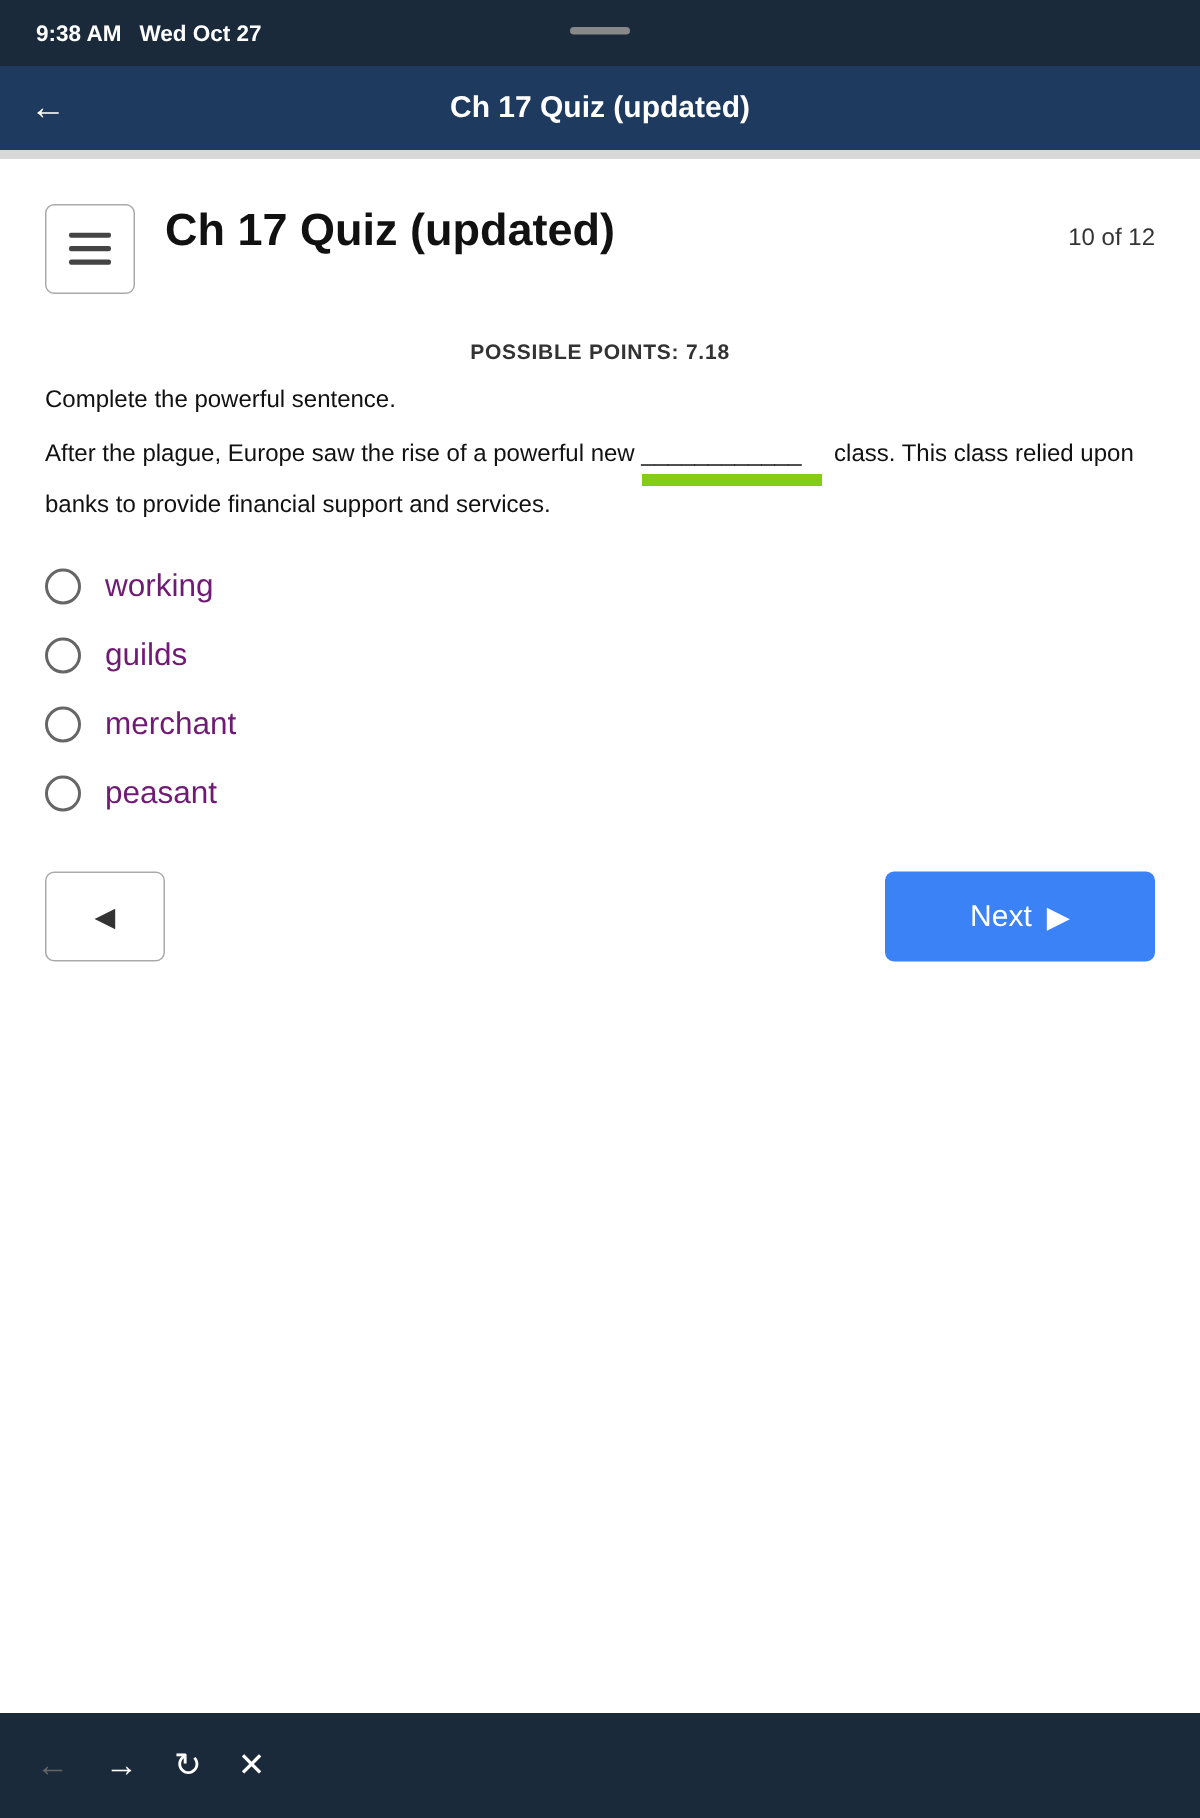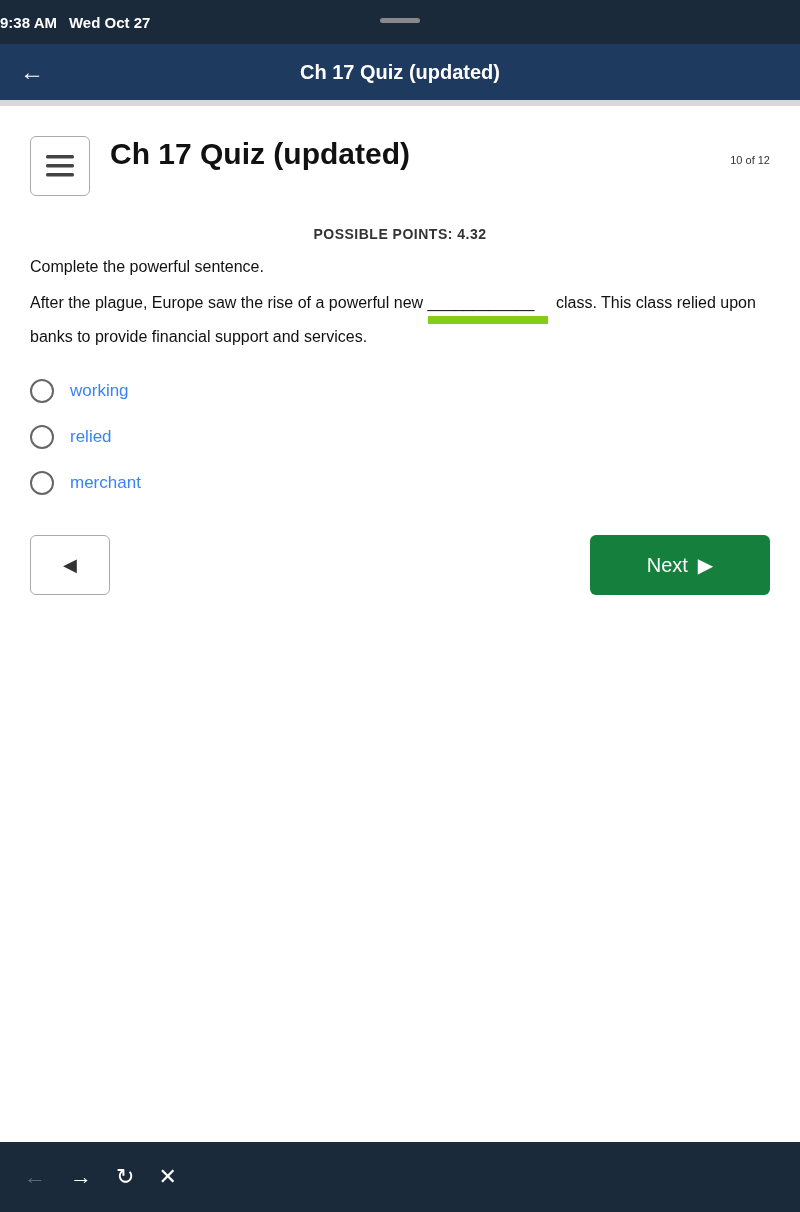--- a/index.html
+++ b/index.html
@@ -13,21 +13,21 @@
       flex-direction: column;
     }
 
     
     .status-bar {
       background: #1a2a3a;
       color: white;
       display: flex;
       align-items: center;
       justify-content: space-between;
-      padding: 0 0;
+      padding: 0 24px;
       height: 44px;
       flex-shrink: 0;
     }
     .status-bar-left {
       display: flex;
       align-items: center;
       gap: 12px;
       font-size: 15px;
       font-weight: 600;
     }
@@ -110,21 +110,21 @@
       flex: 1;
       margin-left: 20px;
     }
     .quiz-title {
       font-size: 30px;
       font-weight: 600;
       color: #111;
       line-height: 1.2;
     }
     .quiz-counter {
-      font-size: 11px;
+      font-size: 16px;
       color: #333;
       text-align: right;
       white-space: nowrap;
       margin-top: 4px;
     }
     .quiz-title-row {
       display: flex;
       align-items: baseline;
       justify-content: space-between;
     }
@@ -170,22 +170,22 @@
     .radio-circle {
       width: 24px;
       height: 24px;
       border-radius: 50%;
       border: 2px solid #666;
       margin-right: 16px;
       flex-shrink: 0;
       background: white;
     }
     .choice-label {
-      font-size: 17px;
-      color: #3b82f6;
+      font-size: 21px;
+      color: #701a75;
     }
 
     
     .nav-buttons {
       display: flex;
       justify-content: space-between;
       align-items: center;
       margin-bottom: 20px;
     }
     .prev-btn {
@@ -197,21 +197,21 @@
       font-size: 18px;
       cursor: pointer;
       display: flex;
       align-items: center;
       justify-content: center;
       color: #333;
     }
     .next-btn {
       width: 180px;
       height: 60px;
-      background: #15803d;
+      background: #3b82f6;
       border: none;
       border-radius: 6px;
       color: white;
       font-size: 20px;
       font-weight: 500;
       cursor: pointer;
       display: flex;
       align-items: center;
       justify-content: center;
       gap: 10px;
@@ -274,42 +274,46 @@
       </svg>
     </button>
     <div class="quiz-title-area">
       <div class="quiz-title-row">
         <div class="quiz-title">Ch 17 Quiz (updated)</div>
         <div class="quiz-counter">10 of 12</div>
       </div>
     </div>
   </div>
 
-  <div class="possible-points">POSSIBLE POINTS: 4.32</div>
+  <div class="possible-points">POSSIBLE POINTS: 7.18</div>
 
   <div class="question-instruction">Complete the powerful sentence.</div>
 
   <div class="question-text">
     <span>After the plague, Europe saw the rise of a powerful new</span>
     <span class="blank">____________</span>
     <span>class.  This class relied upon banks to provide financial support and services.</span>
   </div>
 
   <ul class="choices-list">
     <li class="choice-item">
       <div class="radio-circle"></div>
       <span class="choice-label">working</span>
     </li>
     <li class="choice-item">
       <div class="radio-circle"></div>
-      <span class="choice-label">relied</span>
+      <span class="choice-label">guilds</span>
     </li>
     <li class="choice-item">
       <div class="radio-circle"></div>
       <span class="choice-label">merchant</span>
+    </li>
+    <li class="choice-item">
+      <div class="radio-circle"></div>
+      <span class="choice-label">peasant</span>
     </li>
   </ul>
 
   <div class="nav-buttons">
     <button class="prev-btn">
       <span>◀</span>
     </button>
     <button class="next-btn">
       <span>Next</span>
       <span>▶</span>

